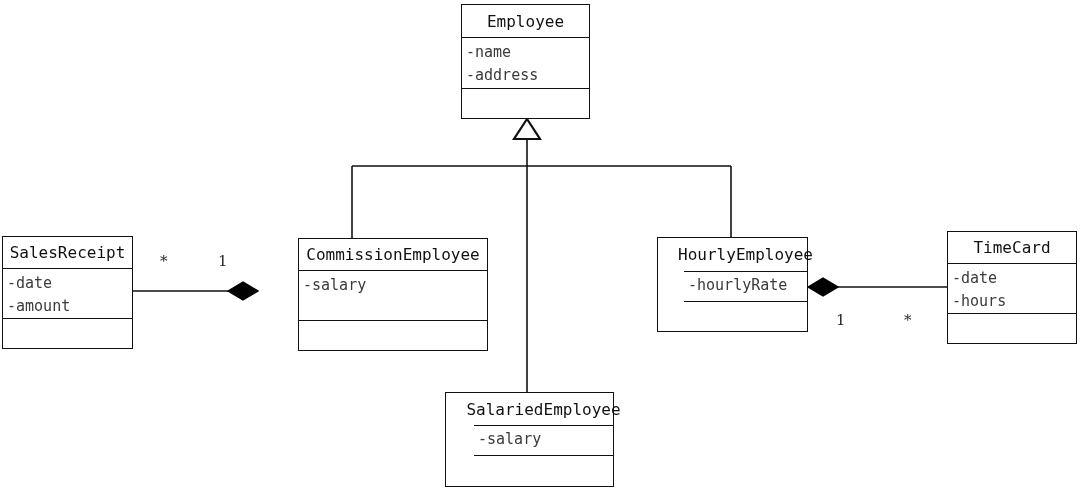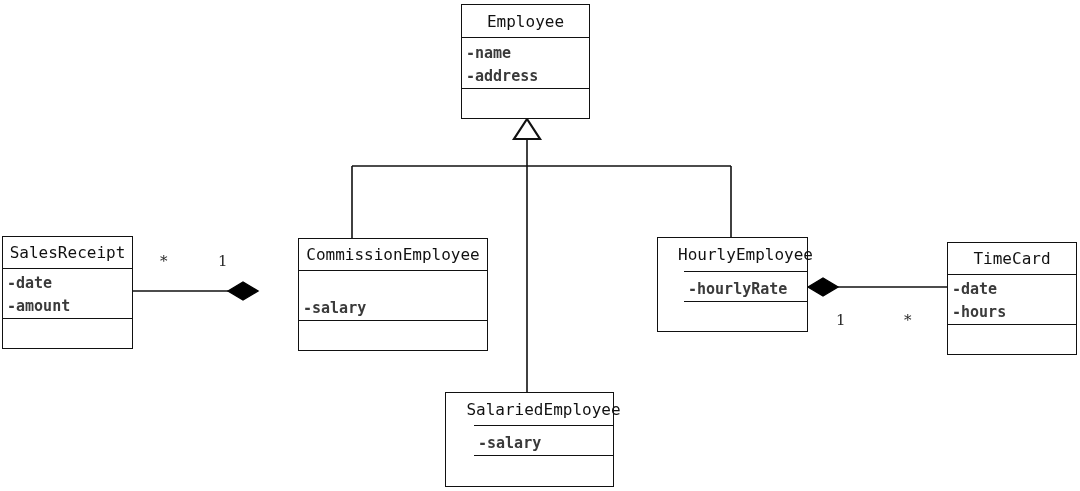--- a/index.html
+++ b/index.html
@@ -41,22 +41,21 @@
     color: #111111;
     letter-spacing: 0px;
     white-space: nowrap;
   }
   .uml-attrs {
     box-sizing: border-box;
     border-bottom: 1.6px solid #111111;
     padding: 3px 4px 0 4px;
     display: flex;
     flex-direction: column;
-    justify-content: flex-end;
-    font-weight: bold;
+    justify-content: flex-start;
   }
   .uml-attr {
     font-size: 15px;
     color: #3a3a3a;
     line-height: 23px;
     white-space: nowrap;
   }
   .uml-ops {
     box-sizing: border-box;
     flex: 1 1 auto;
@@ -124,21 +123,21 @@
   </div>
 
   <div class="uml-class" style="left:657px; top:237px; width:151px; height:95px;padding-left:26px;">
     <div class="uml-name" style="height:34px;">HourlyEmployee</div>
     <div class="uml-attrs" style="height:30px; padding-top:2px;">
       <div class="uml-attr">-hourlyRate</div>
     </div>
     <div class="uml-ops"></div>
   </div>
 
-  <div class="uml-class" style="left:947px; top:242px; width:130px; height:113px;">
+  <div class="uml-class" style="left:947px; top:231px; width:130px; height:113px;">
     <div class="uml-name" style="height:32px;">TimeCard</div>
     <div class="uml-attrs" style="height:50px;">
       <div class="uml-attr">-date</div>
       <div class="uml-attr">-hours</div>
     </div>
     <div class="uml-ops"></div>
   </div>
 
   <div class="uml-class" style="left:445px; top:392px; width:169px; height:95px;padding-left:28px;">
     <div class="uml-name" style="height:33px;">SalariedEmployee</div>

